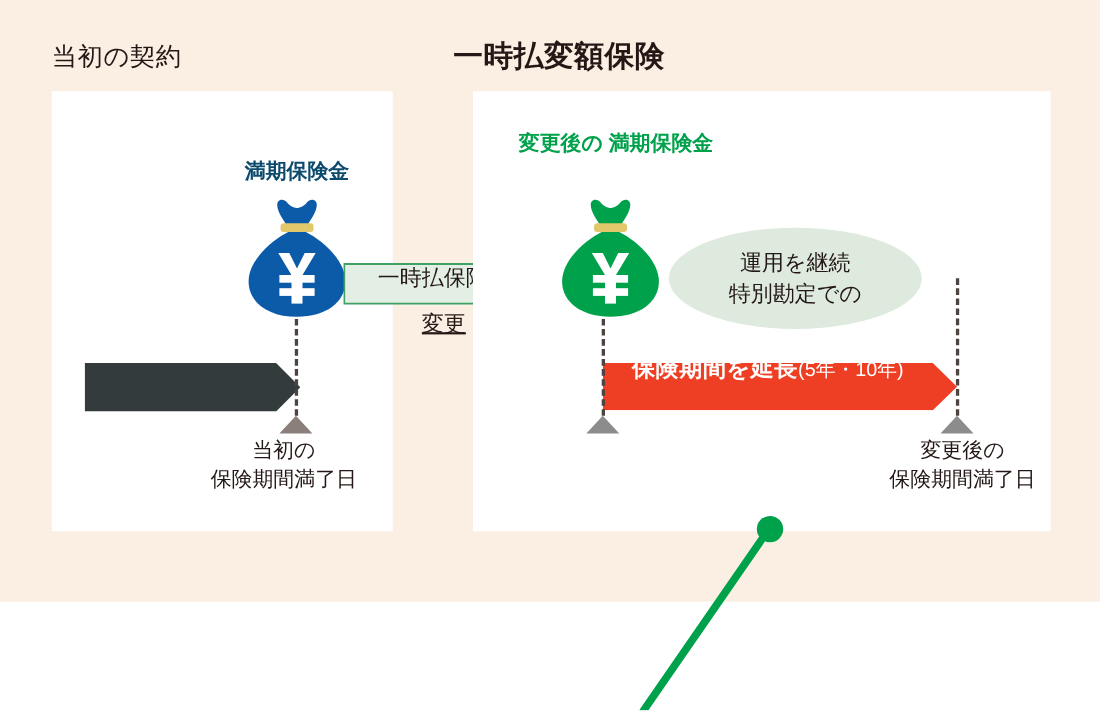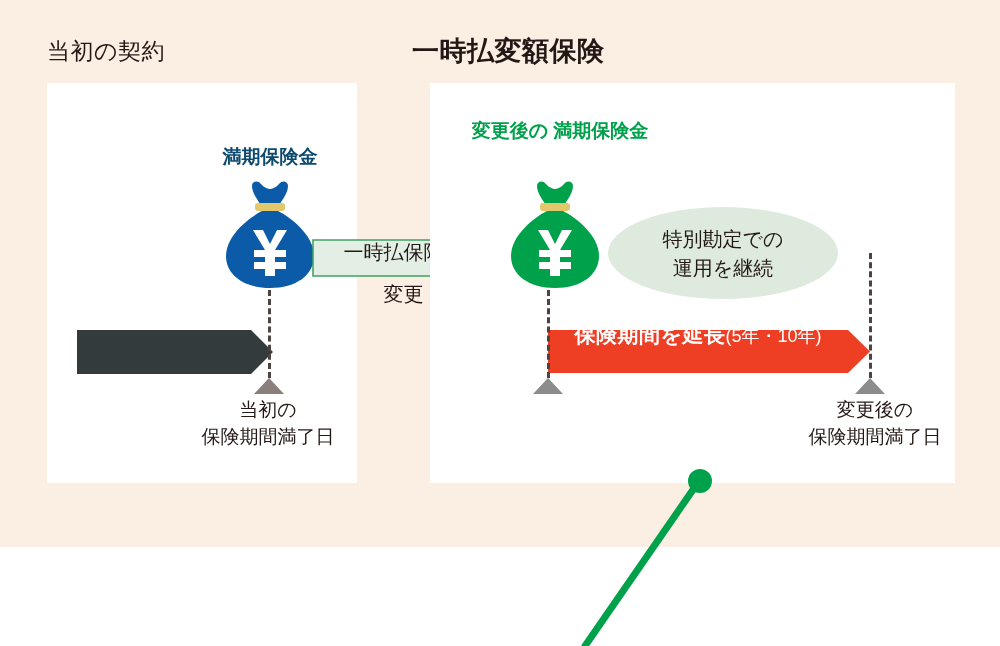--- a/index.html
+++ b/index.html
@@ -97,20 +97,21 @@
   }
   #transfer-arrow-sublabel {
     position: absolute;
     left: 316px;
     top: 281px;
     width: 175px;
     text-align: center;
     font-size: 20px;
     color: #231815;
     white-space: nowrap;
+    text-decoration: underline;
   }
 
   
   #ellipse-callout {
     position: absolute;
     left: 608px;
     top: 207px;
     width: 230px;
     height: 92px;
     background: #DDEADD;
@@ -199,21 +200,21 @@
   
   .point-label {
     position: absolute;
     text-align: center;
     font-size: 19px;
     line-height: 27px;
     color: #231815;
     white-space: nowrap;
   }
   .point-label span { display: block; }
-  #label-original-end { left: 178px; top: 396px; width: 180px; }
+  #label-original-end { left: 168px; top: 396px; width: 180px; }
   #label-new-start    { left: 438px; top: 396px; width: 220px; }
   #label-new-end      { left: 780px; top: 396px; width: 190px; }
 
   
   #pointer-svg {
     position: absolute;
     left: 0; top: 0;
     width: 1000px; height: 646px;
     pointer-events: none;
   }
@@ -283,22 +284,22 @@
         <polygon points="31,50 41,50 48,64 55,50 65,50 53,70 53,71 43,71 43,70"></polygon>
         <rect x="32" y="70" width="32" height="7"></rect>
         <rect x="32" y="82" width="32" height="7"></rect>
         <rect x="43" y="68" width="10" height="28"></rect>
       </g>
     </svg>
   </div>
 
   <div id="ellipse-callout"></div>
   <div id="ellipse-callout-text">
+    <span>運用を継続</span>
     <span>特別勘定での</span>
-    <span>運用を継続</span>
   </div>
 
   <div id="extend-badge">
     <svg width="322" height="43" viewBox="0 0 322 43" xmlns="http://www.w3.org/2000/svg">
       <polygon points="0,0 300,0 322,21.5 300,43 0,43" fill="#EE3E23"></polygon>
     </svg>
   </div>
   <div id="extend-badge-label">
     <span class="main">保険期間を延長</span><span class="years">(5年・10年)</span>
   </div>

